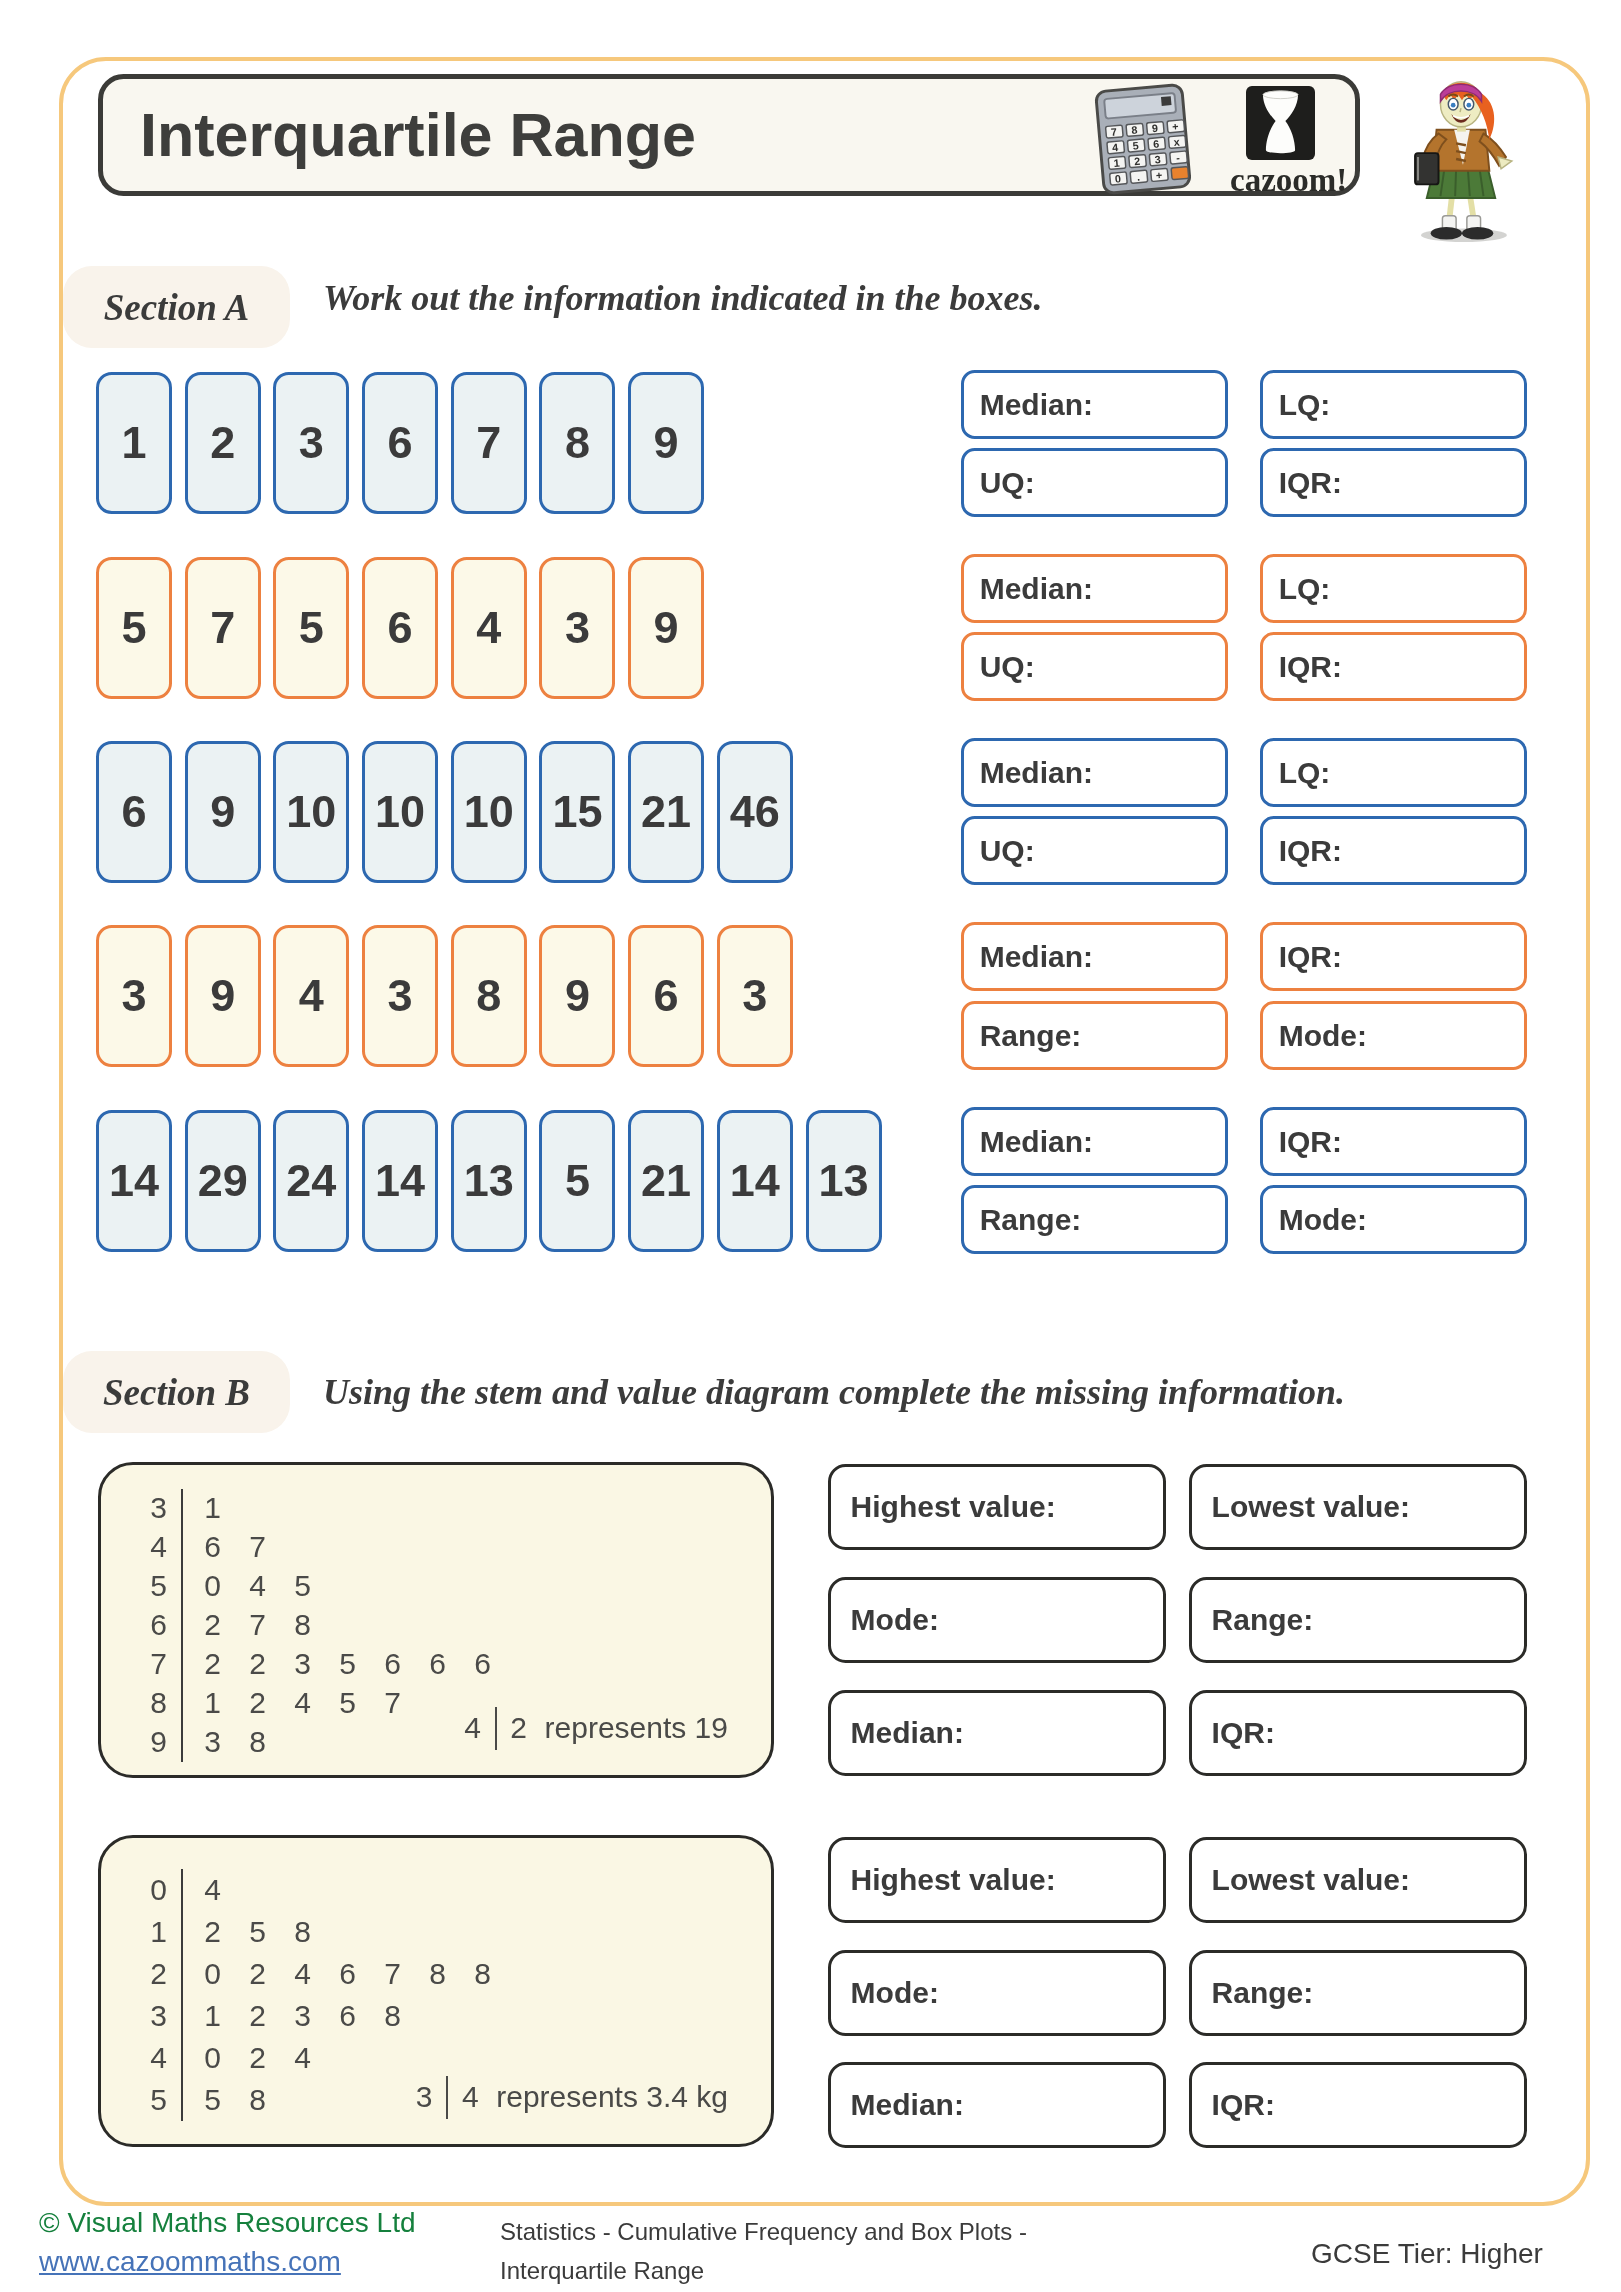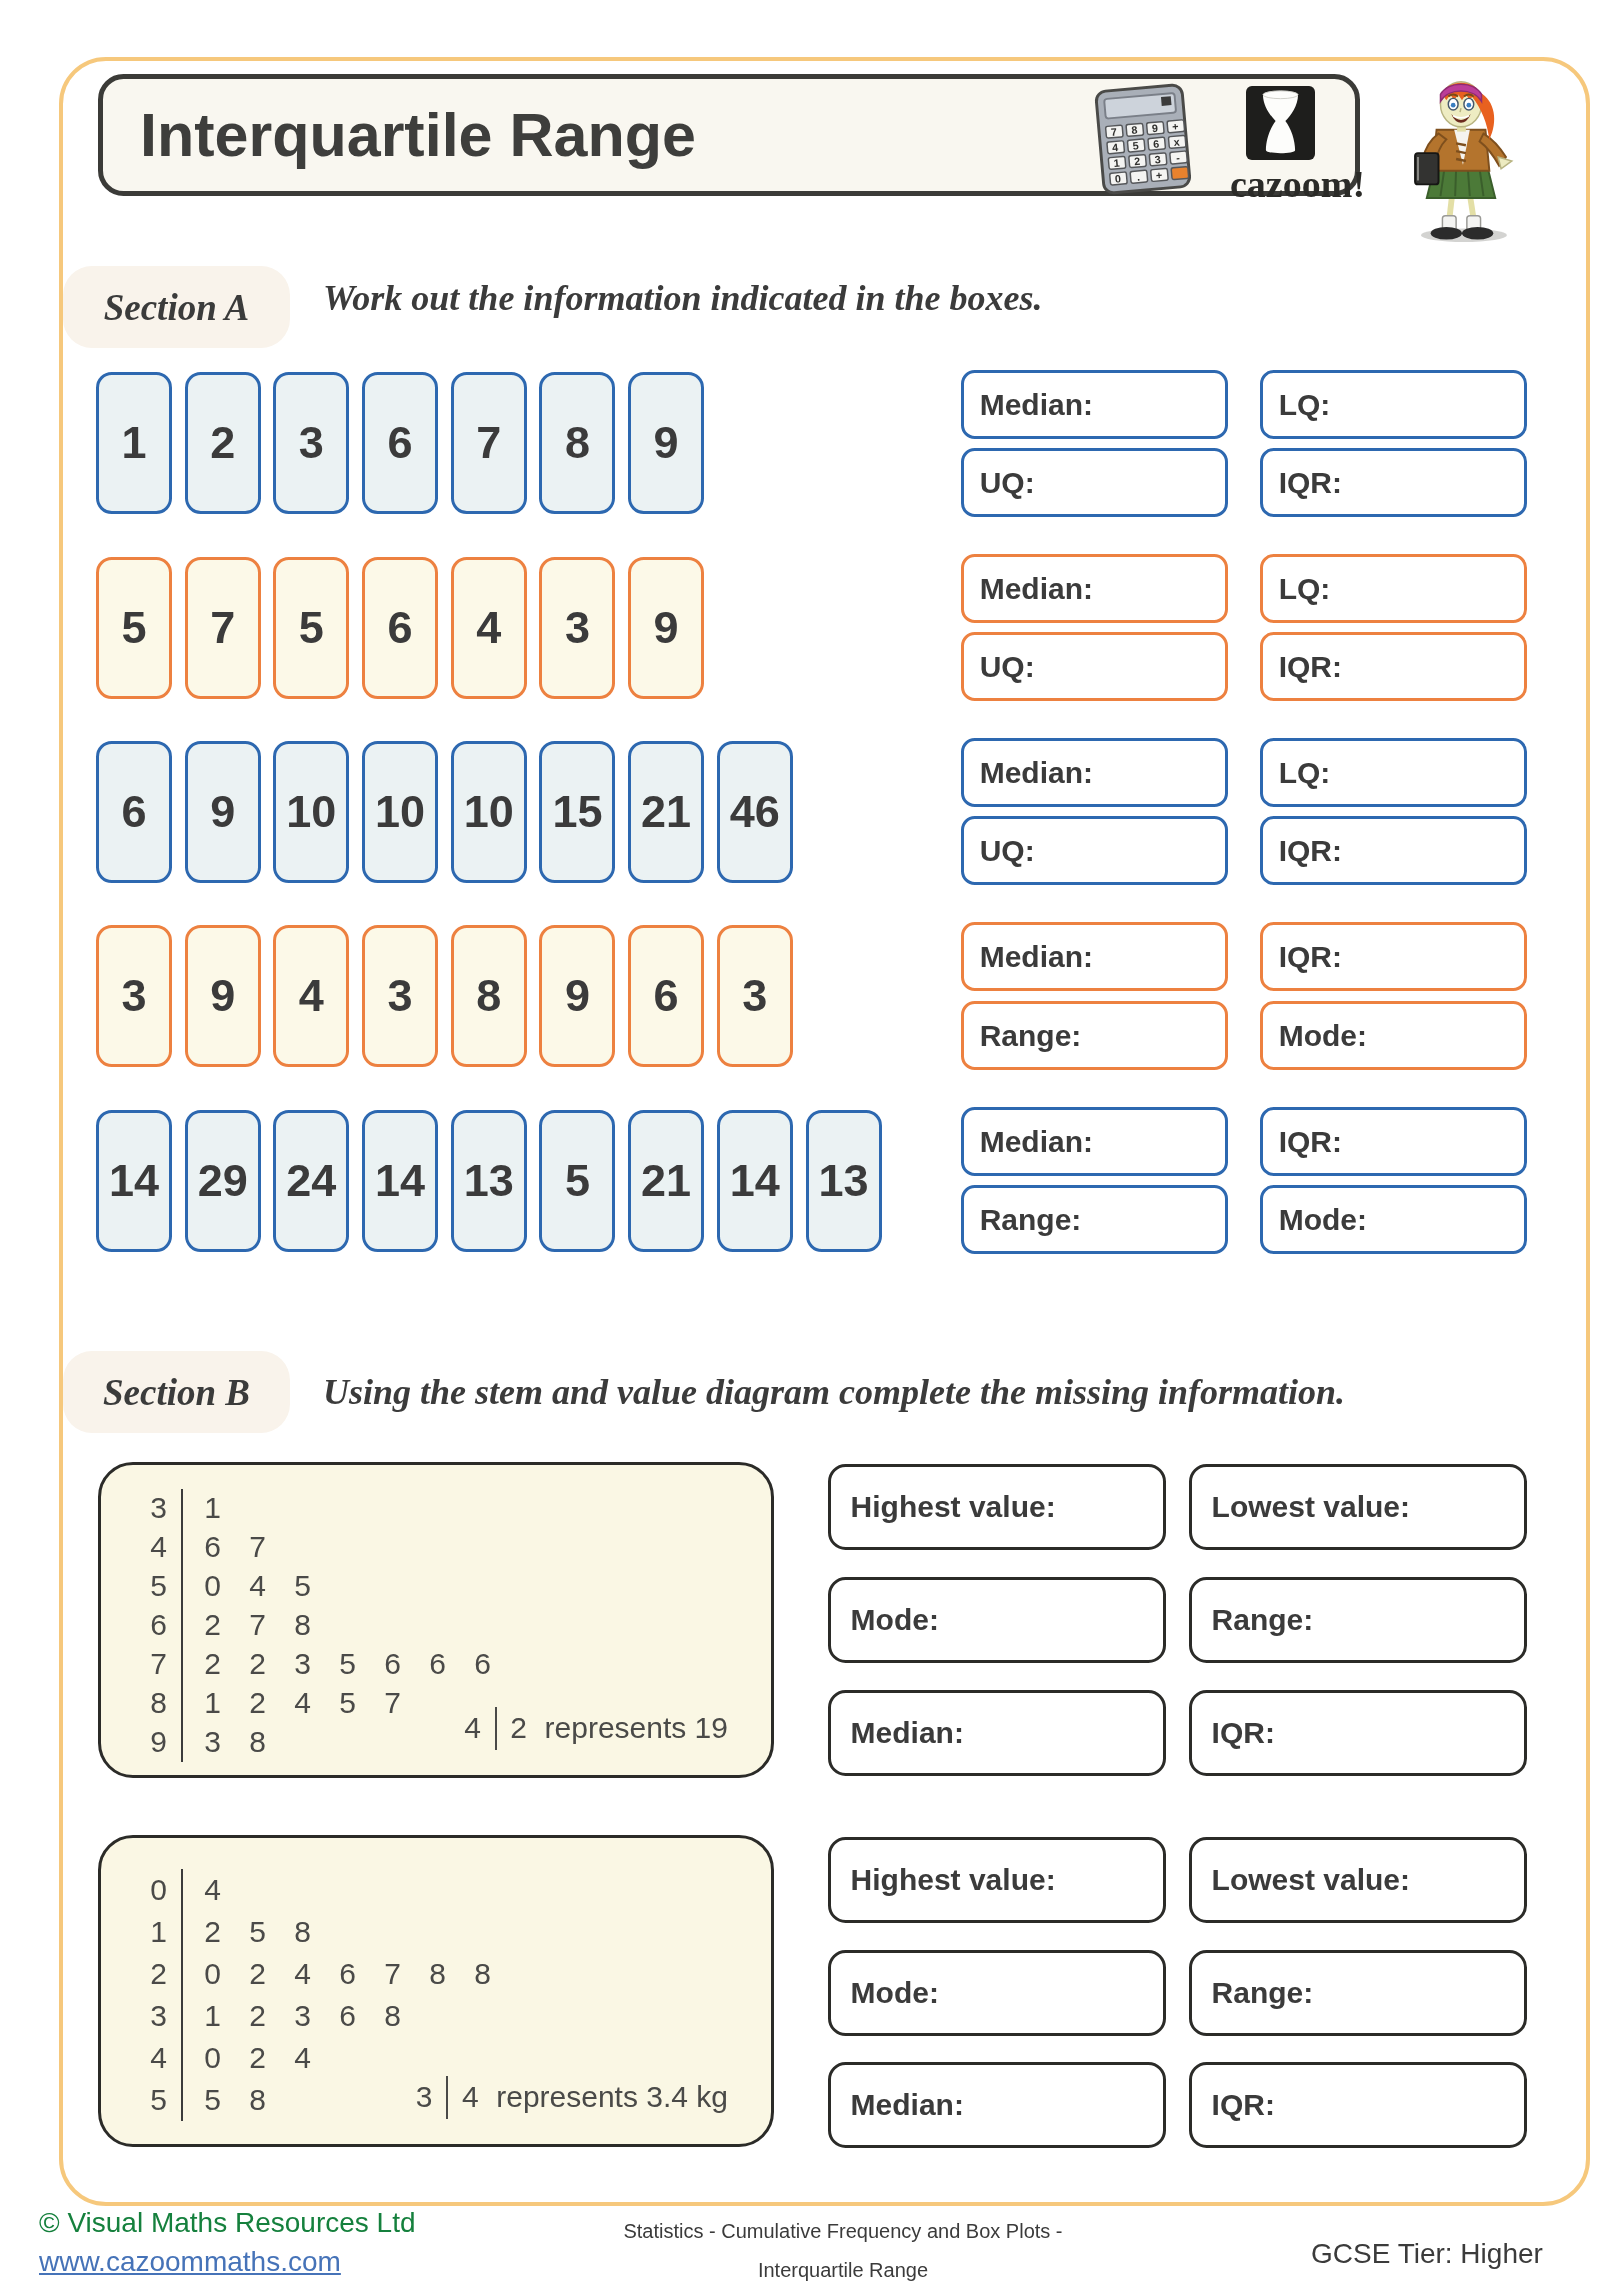--- a/index.html
+++ b/index.html
@@ -17,21 +17,21 @@
     border:5.9px solid #3B3B38;border-radius:25.5px;background:#F9F7F0;
     display:flex;align-items:center;padding-left:37px;box-sizing:border-box;
   }
   .title-box h1{
     margin:0;font-size:61px;font-weight:bold;color:#3E3E3C;letter-spacing:0px;
     font-family:"Liberation Sans",sans-serif;
   }
   .calc-wrap{position:absolute;left:1094px;top:84px;width:98px;height:110px;transform:rotate(-5deg);}
   .logo-wrap{position:absolute;left:1218px;top:86px;width:125px;text-align:center;}
   .logo-black-box{width:69px;height:74px;background:#1E1E1C;border-radius:5.9px;margin:0 auto;display:flex;align-items:center;justify-content:center;}
-  .logo-text{font-family:"Liberation Serif",serif;font-weight:bold;font-size:38px;color:#2B2B28;margin-top:2px;margin-left:12px;}
+  .logo-text{font-family:"Liberation Serif",serif;font-weight:bold;font-size:33px;color:#2B2B28;margin-top:2px;margin-left:12px;}
   .girl-wrap{position:absolute;left:1407px;top:71px;width:108px;height:174px;}
   
   .badge{
     position:absolute;left:63px;width:227px;height:82px;background:#F9F3EB;
     border-radius:29px;display:flex;align-items:center;justify-content:center;
     font-family:"Liberation Serif",serif;font-style:italic;font-weight:bold;
     font-size:37px;color:#3B3B3B;
   }
   .instruction{
     position:absolute;left:323px;height:82px;display:flex;align-items:center;
@@ -74,21 +74,21 @@
   .key-bar{width:2px;height:43px;background:#4A4A48;margin:0 13.7px;}
   .key-text{margin-left:17.6px;}
   .bbox{
     position:absolute;width:338px;height:86px;border:3.9px solid #2B2B28;border-radius:17.6px;
     background:#ffffff;display:flex;align-items:center;padding-left:19.6px;
     box-sizing:border-box;font-size:30px;font-weight:bold;color:#3B3B3B;
   }
   
   .footer-left{position:absolute;left:39px;top:2207px;font-size:28px;color:#15803d;}
   .footer-link{position:absolute;left:39px;top:2246px;font-size:28px;color:#4673B8;text-decoration:underline;}
-  .footer-center{position:absolute;left:500px;top:2212px;width:686px;text-align:center;font-size:20px;line-height:39px;color:#3B3B3B;}
+  .footer-center{position:absolute;left:500px;top:2212px;width:686px;text-align:left;font-size:24px;line-height:39px;color:#3B3B3B;}
   .footer-right{position:absolute;left:1311px;top:2238px;font-size:28px;color:#3B3B3B;white-space:nowrap;}
 </style>
 </head>
 <body>
 
 <div class="page-border"></div>
 
 <div class="title-box">
   <h1>Interquartile Range</h1>
 </div>

